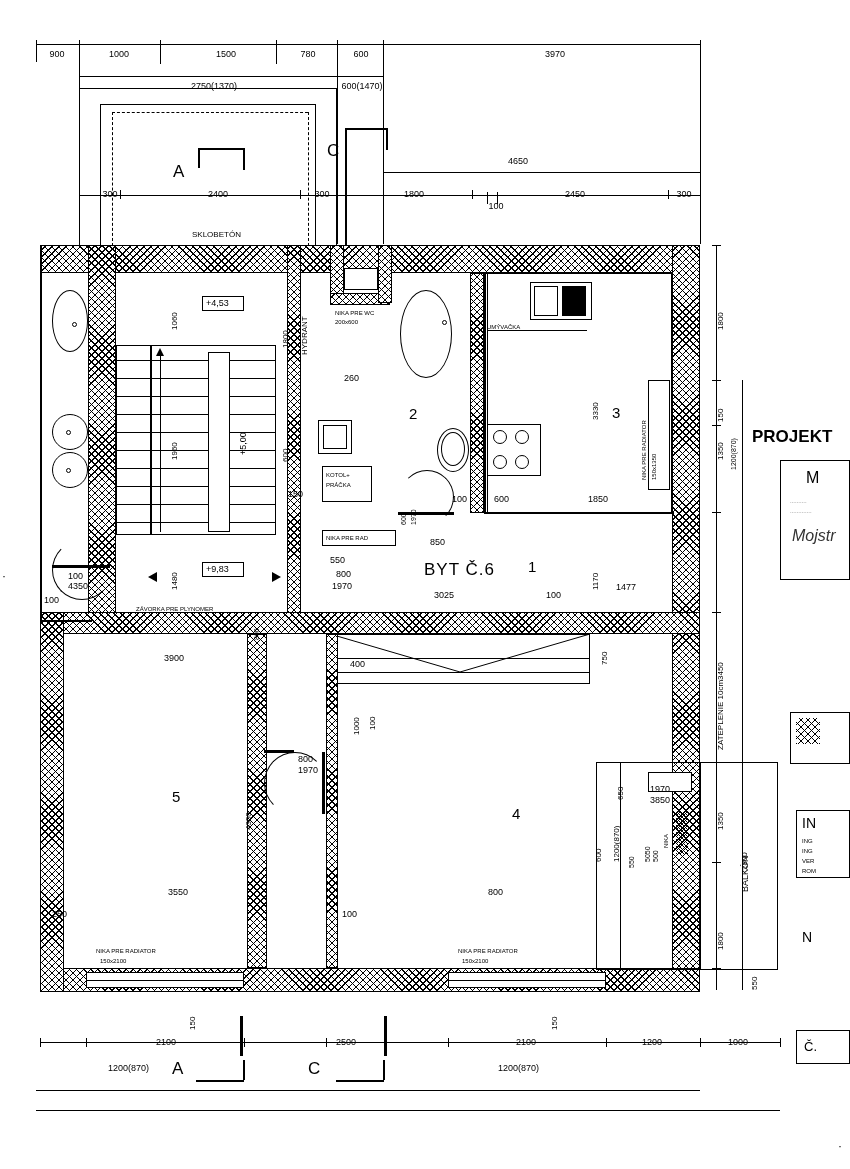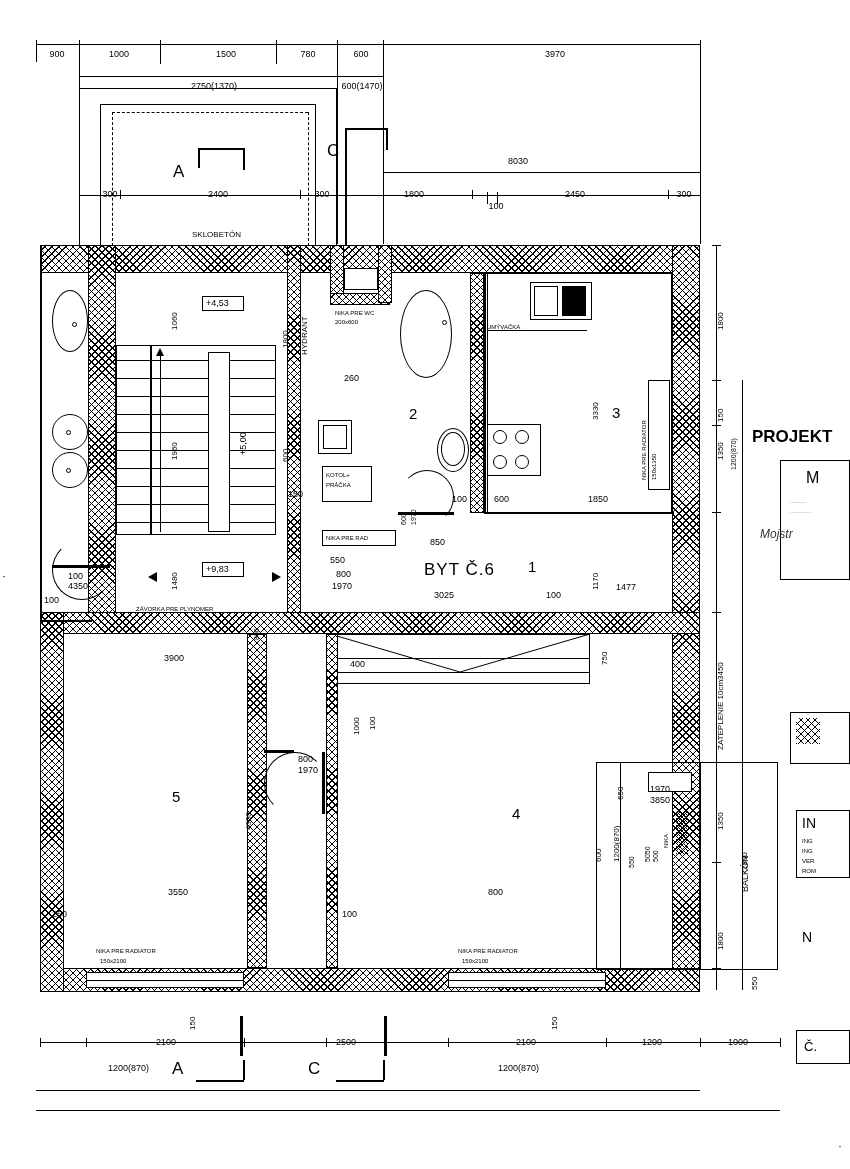--- a/index.html
+++ b/index.html
@@ -69,21 +69,21 @@
   <div class="ln v1" style="left:79px;top:44px;height:200px;"></div>
   <div class="ln v1" style="left:160px;top:44px;height:20px;"></div>
   <div class="ln v1" style="left:276px;top:44px;height:20px;"></div>
   <div class="ln v1" style="left:337px;top:44px;height:200px;"></div>
   <div class="ln v1" style="left:383px;top:44px;height:200px;"></div>
   <div class="ln v1" style="left:700px;top:44px;height:200px;"></div>
 
   <div class="ln h1" style="left:383px;top:172px;width:317px;"></div>
   <div class="tick" style="left:383px;top:168px;"></div>
   <div class="tick" style="left:700px;top:168px;"></div>
-  <div class="lbl c" style="left:518px;top:157px;">8030</div>
+  <div class="lbl c" style="left:518px;top:157px;">4650</div>
 
   <div class="ln h1" style="left:79px;top:195px;width:621px;"></div>
   <div class="tick" style="left:79px;top:190px;"></div>
   <div class="tick" style="left:120px;top:190px;"></div>
   <div class="tick" style="left:300px;top:190px;"></div>
   <div class="tick" style="left:337px;top:190px;"></div>
   <div class="tick" style="left:383px;top:190px;"></div>
   <div class="tick" style="left:472px;top:190px;"></div>
   <div class="tick" style="left:668px;top:190px;"></div>
   <div class="tick" style="left:700px;top:190px;"></div>
@@ -361,21 +361,21 @@
   <div class="ln h2" style="left:336px;top:1080px;width:48px;"></div>
   <div class="ln v2" style="left:383px;top:1060px;height:20px;"></div>
   <div class="ln h1" style="left:36px;top:1090px;width:664px;"></div>
   <div class="ln h1" style="left:36px;top:1110px;width:744px;"></div>
 
   <div class="lbl" style="left:752px;top:428px;font-size:17px;font-weight:bold;">PROJEKT</div>
   <div class="titleblock" style="left:780px;top:460px;width:70px;height:120px;"></div>
   <div class="lbl" style="left:806px;top:470px;font-size:16px;">M</div>
   <div class="lbl xs" style="left:790px;top:498px;color:#555;">..........</div>
   <div class="lbl xs" style="left:790px;top:508px;color:#555;">.............</div>
-  <div class="lbl" style="left:760px;top:528px;font-style:italic;font-size:12px;color:#333;">Mojstr</div>
+  <div class="lbl" style="left:792px;top:528px;font-style:italic;font-size:16px;color:#333;">Mojstr</div>
   <div class="titleblock" style="left:790px;top:712px;width:60px;height:52px;"></div>
   <div class="hatchfill" style="left:796px;top:718px;width:24px;height:26px;"></div>
   <div class="titleblock" style="left:796px;top:810px;width:54px;height:68px;"></div>
   <div class="lbl" style="left:802px;top:816px;font-size:14px;">IN</div>
   <div class="lbl xs" style="left:802px;top:838px;">ING</div>
   <div class="lbl xs" style="left:802px;top:848px;">ING</div>
   <div class="lbl xs" style="left:802px;top:858px;">VER</div>
   <div class="lbl xs" style="left:802px;top:868px;">ROM</div>
   <div class="lbl" style="left:802px;top:930px;font-size:14px;">N</div>
   <div class="titleblock" style="left:796px;top:1030px;width:54px;height:34px;"></div>

